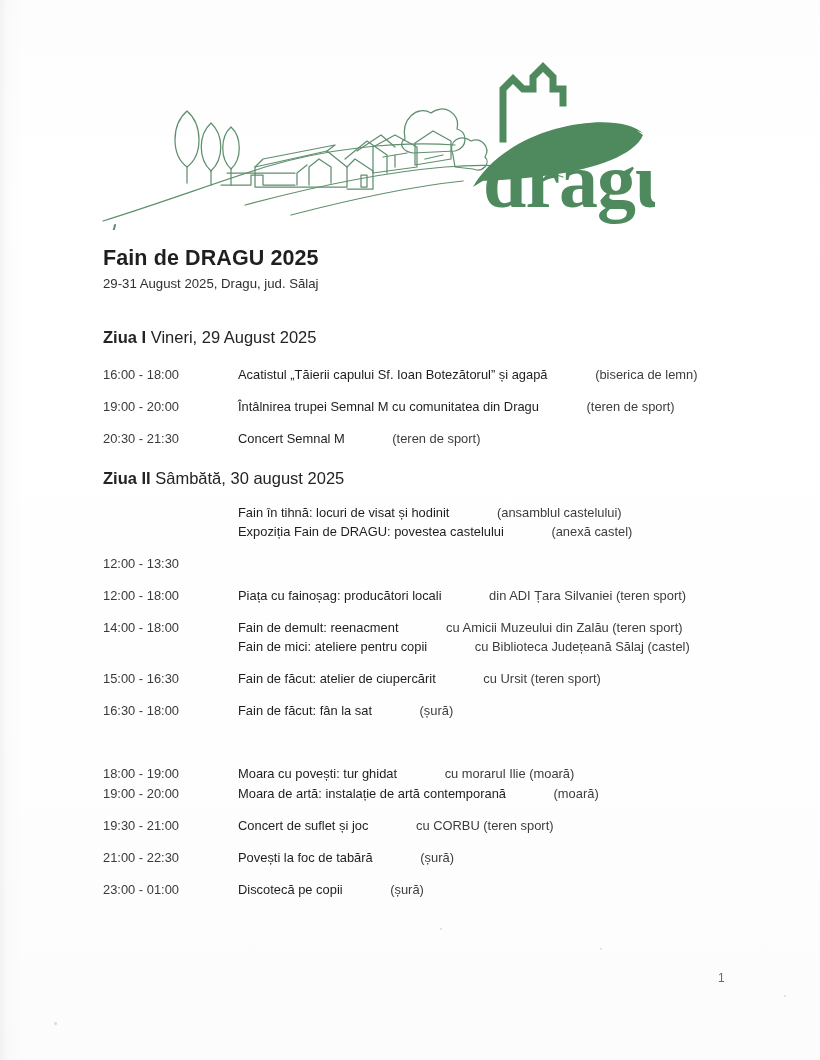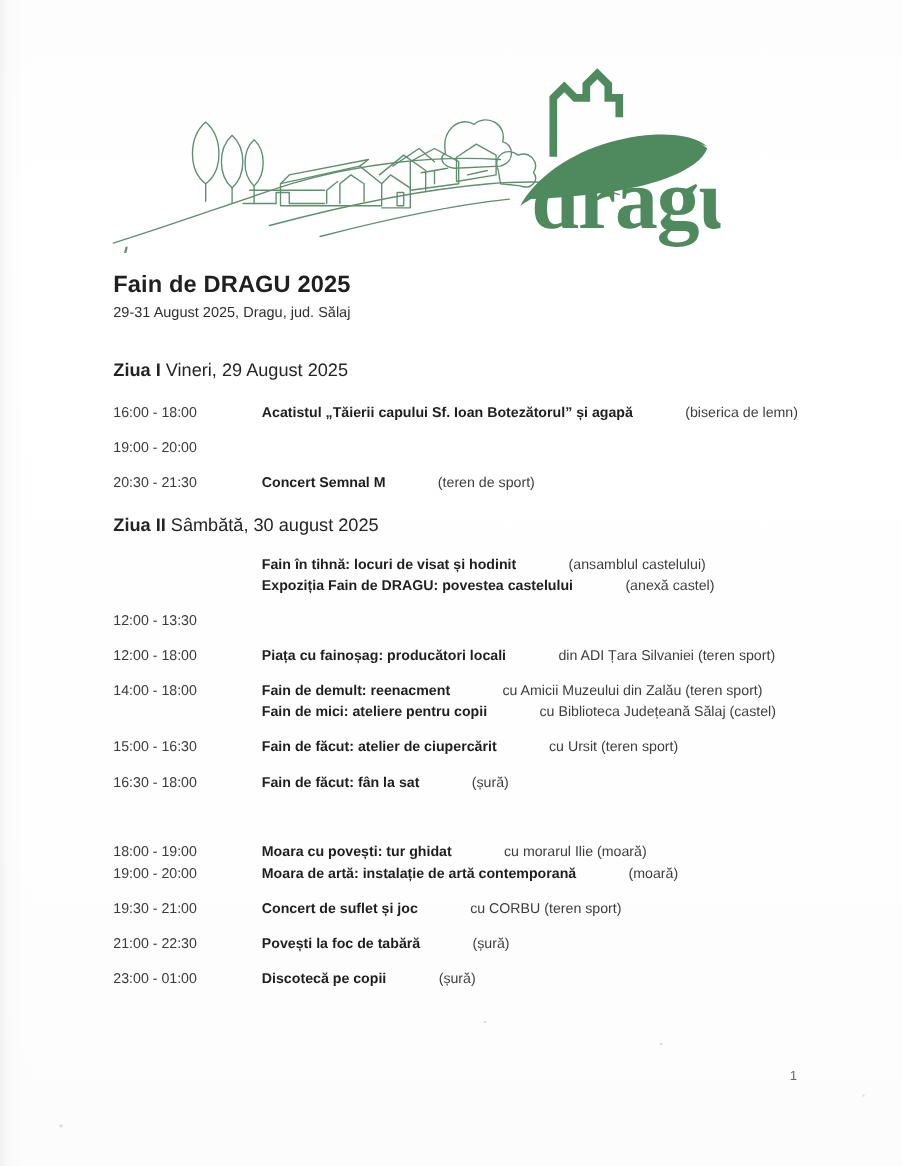--- a/index.html
+++ b/index.html
@@ -85,21 +85,21 @@
     top: 0;
     width: 120px;
     color: #3a3a3a;
     white-space: nowrap;
   }
   .row .desc {
     margin-left: 135px;
     color: #333333;
   }
   .desc .line { display: block; white-space: nowrap; }
-  .desc .b { font-weight: bold; color: #1e1e1e; }
+  .desc .b { font-weight: normal; color: #1e1e1e; }
   .desc .n { font-weight: normal; color: #3d3d3d; padding-left: 44px; }
 
   
   .page-number {
     position: absolute;
     left: 718px;
     top: 971px;
     font-size: 12px;
     color: #6a6a6a;
   }
@@ -175,20 +175,23 @@
   <div id="schedule">
       <div class="day-heading" style="top: 328px;"><span class="day-label">Ziua I</span><span class="day-date"> Vineri, 29 August 2025</span></div>
       <div class="row" style="top: 365px;">
         <div class="time">16:00 - 18:00</div>
         <div class="desc">
           <span class="line"><span class="b">Acatistul „Tăierii capului Sf. Ioan Botezătorul” și agapă</span><span class="n"> (biserica de lemn)</span></span>
         </div>
       </div>
       <div class="row" style="top: 397px;">
         <div class="time">19:00 - 20:00</div>
+        <div class="desc">
+          <span class="line"><span class="b">Întâlnirea trupei Semnal M cu comunitatea din Dragu</span><span class="n"> (teren de sport)</span></span>
+        </div>
       </div>
       <div class="row" style="top: 429px;">
         <div class="time">20:30 - 21:30</div>
         <div class="desc">
           <span class="line"><span class="b">Concert Semnal M</span><span class="n"> (teren de sport)</span></span>
         </div>
       </div>
       <div class="day-heading" style="top: 469px;"><span class="day-label">Ziua II</span><span class="day-date"> Sâmbătă, 30 august 2025</span></div>
       <div class="row" style="top: 503px;">
         <div class="time"></div>

